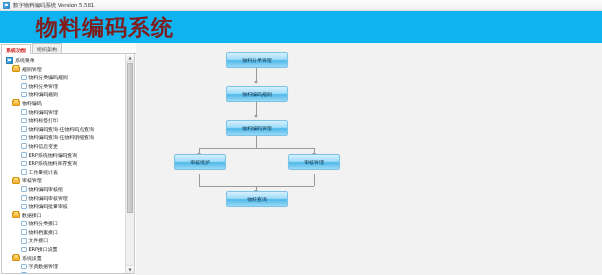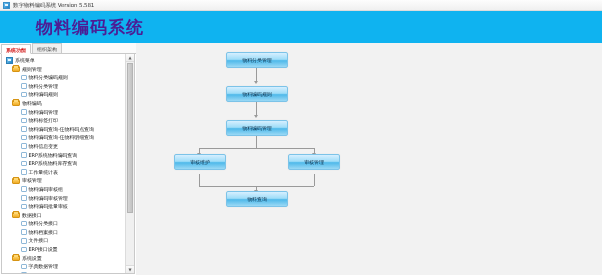--- a/index.html
+++ b/index.html
@@ -37,22 +37,22 @@
   
   .banner{
     height:32px; width:602px;
     background:#0fb3f0;
     position:relative;
   }
   .banner-title{
     position:absolute; left:29px; top:5px;
     font-family:"DejaVu Serif", serif;
     font-weight:bold;
-    font-size:17px; line-height:22px;
-    color:#4c1d95;
+    font-size:22px; line-height:22px;
+    color:#7f1d1d;
     letter-spacing:1px;
     white-space:nowrap;
     padding-left:7px;
   }
 
   
   .workspace{
     display:flex;
     width:602px;
     height:232px;

